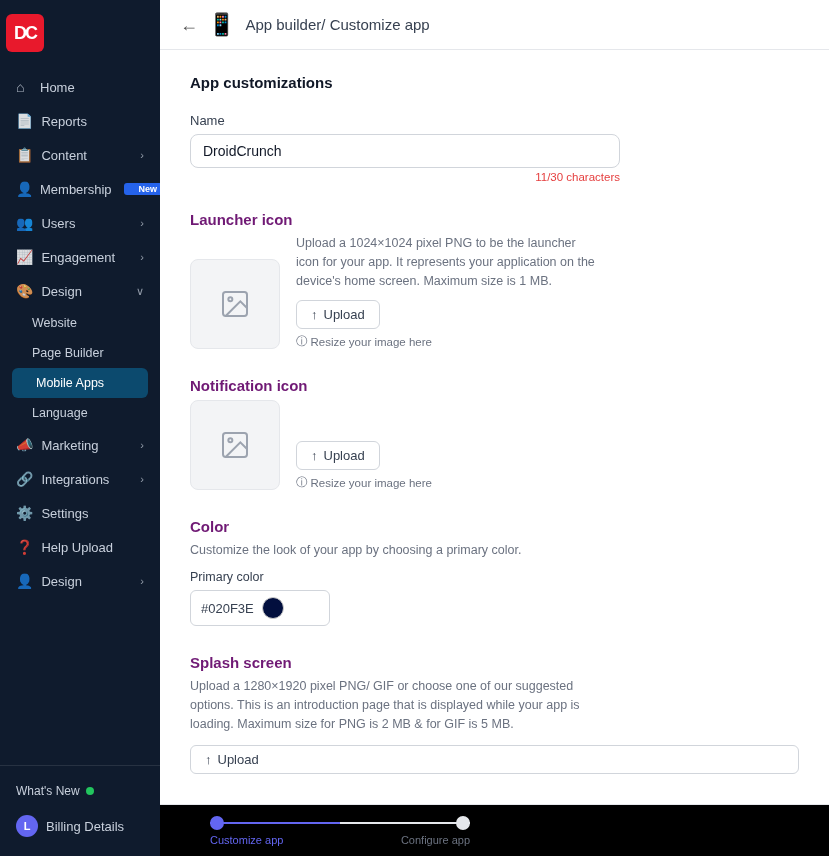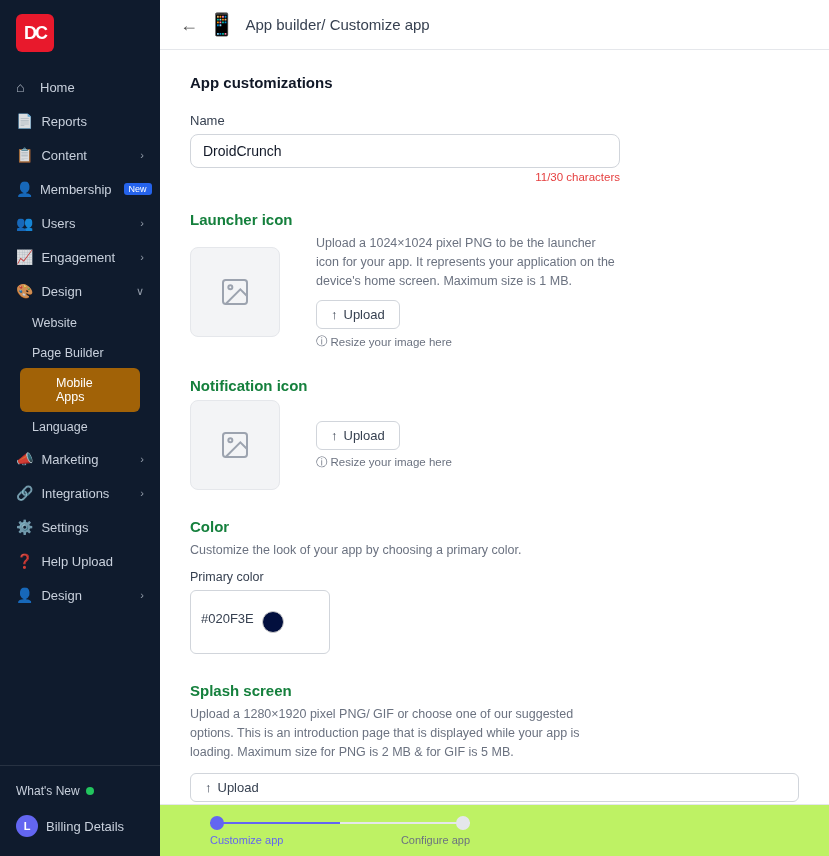--- a/index.html
+++ b/index.html
@@ -10,21 +10,21 @@
       width: 160px;
       min-width: 160px;
       background: #0f1b2d;
       color: #fff;
       display: flex;
       flex-direction: column;
       height: 856px;
       overflow-y: auto;
     }
     .sidebar-logo {
-      padding: 14px 16px;
+      padding: 14px 6px;
       display: flex;
     }
     .logo-box {
       width: 38px; height: 38px;
       background: #e8192c;
       border-radius: 6px;
       display: flex; align-items: center; justify-content: center;
       font-weight: 900; font-size: 18px; color: #fff;
       letter-spacing: -2px;
     }
@@ -32,29 +32,29 @@
     .nav-item {
       display: flex; align-items: center; gap: 8px;
       padding: 9px 16px;
       cursor: pointer;
       font-size: 13px;
       color: #c8d0dc;
       position: relative;
     }
     .nav-item .nav-icon { font-size: 14px; opacity: 0.85; min-width: 16px; }
     .nav-item .chevron { margin-left: auto; font-size: 11px; opacity: 0.7; }
-    .badge-new { background: #2563eb; color: #fff; font-size: 9px; padding: 1px 5px; border-radius: 3px; margin-left: 4px; }
+    .badge-new { background: #2563eb; color: #fff; font-size: 9px; padding: 1px 15px; border-radius: 3px; margin-left: 4px; font-weight: bold; }
     .sub-item {
       display: flex; align-items: center;
       padding: 8px 16px 8px 32px;
       cursor: pointer;
       font-size: 12.5px;
       color: #c8d0dc;
     }
-    .sub-item.active { background: #a16207; color: #fff; border-radius: 6px; margin: 0 20px; padding-left: 36px; }
+    .sub-item.active { background: #0c4a6e; color: #fff; border-radius: 6px; margin: 0 12px; padding-left: 24px; }
     .sidebar-bottom { padding: 10px 0; border-top: 1px solid rgba(255,255,255,0.1); }
     .whats-new {
       display: flex; align-items: center; gap: 6px;
       padding: 8px 16px;
       font-size: 12px; color: #c8d0dc; cursor: pointer;
     }
     .whats-new .dot { width: 8px; height: 8px; border-radius: 50%; background: #22c55e; display: inline-block; }
     .billing {
       display: flex; align-items: center; gap: 8px;
       padding: 9px 16px;
@@ -92,24 +92,24 @@
       border: 1px solid #d1d5db;
       border-radius: 8px;
       padding: 8px 12px;
       font-size: 14px;
       color: #111827;
       outline: none;
     }
     .char-count { font-size: 11.5px; color: #e53e3e; text-align: right; max-width: 430px; margin-top: 3px; }
 
     .section { margin-bottom: 28px; }
-    .section-title { font-size: 15px; font-weight: 600; color: #15803d; margin-bottom: 6px; }
+    .section-title { font-size: 15px; font-weight: 600; color: #701a75; margin-bottom: 6px; }
     .section-desc { font-size: 12.5px; color: #6b7280; margin-bottom: 10px; max-width: 340px; line-height: 1.5; }
 
-    .icon-upload-row { display: flex; gap: 36px; align-items: center; }
+    .icon-upload-row { display: flex; gap: 16px; align-items: flex-end; }
     .icon-preview {
       width: 90px; height: 90px;
       border: 1px solid #e5e7eb;
       border-radius: 8px;
       background: #f3f4f6;
       display: flex; align-items: center; justify-content: center;
       color: #9ca3af; font-size: 26px;
       flex-shrink: 0;
     }
     .upload-desc { font-size: 12.5px; color: #6b7280; line-height: 1.5; max-width: 300px; margin-bottom: 10px; }
@@ -121,24 +121,24 @@
       padding: 6px 14px;
       font-size: 13px;
       cursor: pointer;
       color: #374151;
     }
     .resize-link { font-size: 11.5px; color: #6b7280; margin-top: 5px; display: flex; align-items: center; gap: 3px; cursor: pointer; }
 
     
     .color-section .sub-label { font-size: 12.5px; color: #374151; margin-bottom: 6px; }
     .color-input-row {
-      display: flex; align-items: flex-start; gap: 8px;
+      display: flex; align-items: center; gap: 8px;
       border: 1px solid #d1d5db;
       border-radius: 6px;
-      padding: 20px 10px;
+      padding: 6px 10px;
       width: 140px;
       background: #fff;
     }
     .color-swatch {
       width: 22px; height: 22px;
       border-radius: 50%;
       background: #020F3E;
       border: 1px solid #ccc;
       cursor: pointer;
     }
@@ -147,21 +147,21 @@
     
     .splash-desc { font-size: 12.5px; color: #6b7280; line-height: 1.5; max-width: 430px; margin-bottom: 12px; }
     .splash-upload-area {
       display: flex; flex-direction: column; gap: 6px;
     }
 
     
     .bottom-bar {
       height: 52px;
       border-top: 1px solid #e5e7eb;
-      background: #bef264;
+      background: #000000;
       display: flex;
       align-items: center;
       padding: 0 30px;
       gap: 0;
     }
     .progress-track {
       width: 260px;
       position: relative;
       display: flex;
       align-items: center;

